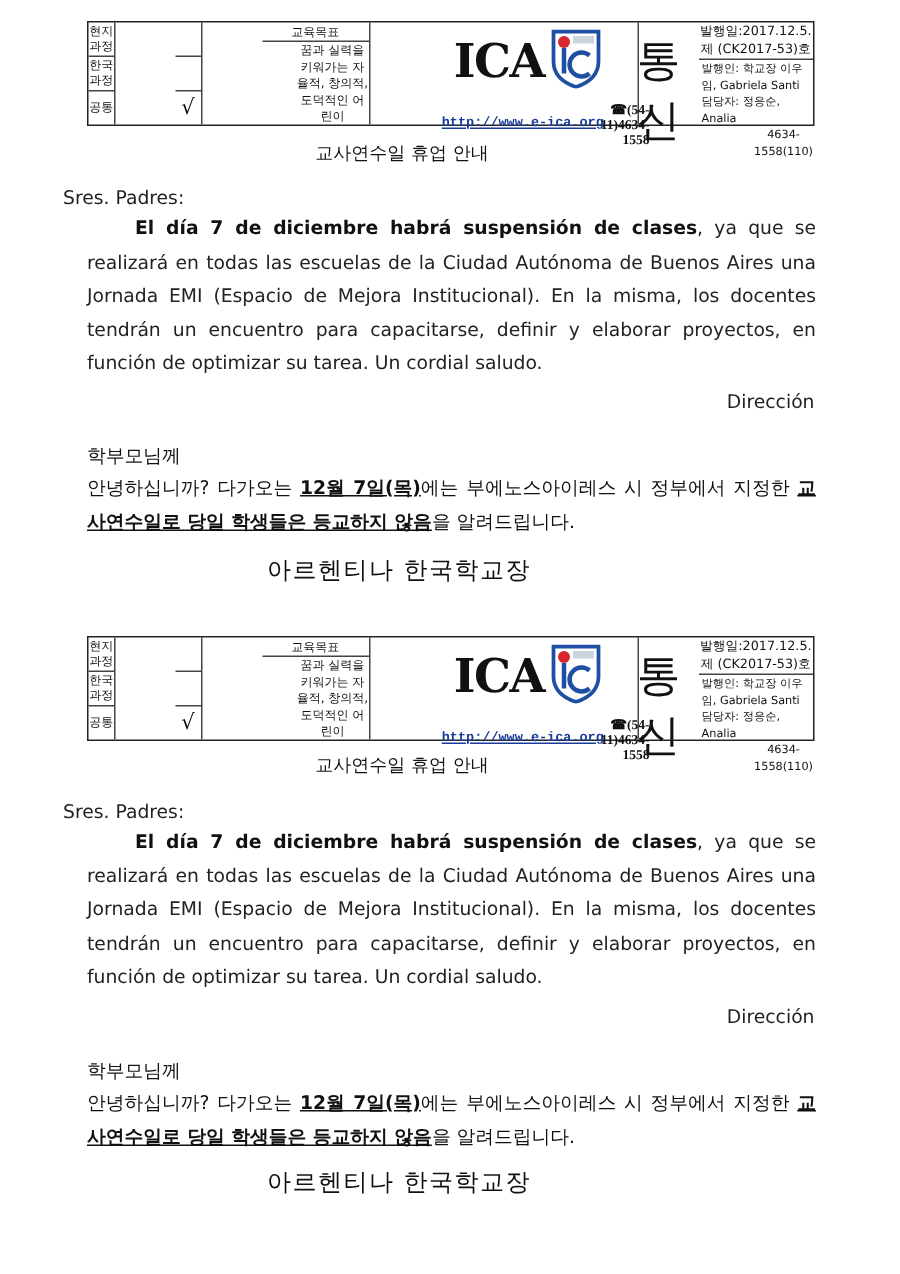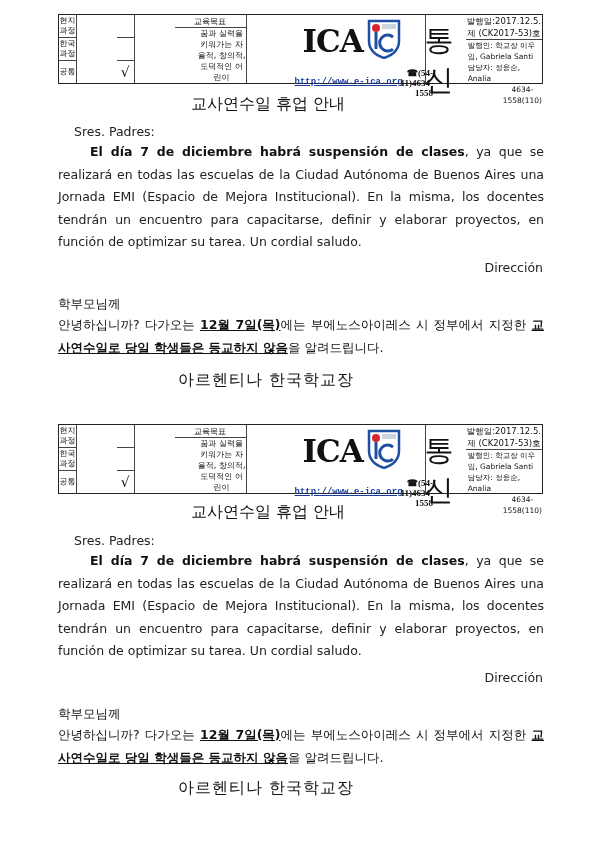--- a/index.html
+++ b/index.html
@@ -25,22 +25,22 @@
   .tongsin { position: absolute; left: 138px; top: 6px; font-size: 29px; font-weight: normal; color: #111; }
   .url { position: absolute; left: 8px; top: 62px; font-family: Liberation Mono, monospace; font-size: 9px;
          color: #1a3c9c; text-decoration: underline; font-weight: bold; }
   .tel { position: absolute; left: 114px; top: 53px; font-family: Liberation Serif, serif; font-size: 9px; font-weight: bold; text-align: right; }
   .c5 { flex: 1; display: flex; flex-direction: column; }
   .c5 .pub { height: 35px; border-bottom: 1px solid #444; font-size: 8.5px; line-height: 12px;
              display: flex; flex-direction: column; align-items: center; justify-content: center; }
   .c5 .who { flex: 1; font-size: 7.5px; line-height: 11px; padding-left: 2px;
              display: flex; flex-direction: column; justify-content: center; }
   .who .ind { padding-left: 35px; text-align: center; }
-  .title { position: absolute; left: 0; width: 536px; text-align: center; font-size: 16px; }
-  .sres { position: absolute; left: 74px; font-size: 12.5px; color: #222; }
+  .title { position: absolute; left: 0; width: 536px; text-align: center; font-size: 12px; }
+  .sres { position: absolute; left: 42px; font-size: 12.5px; color: #222; }
   .para { position: absolute; left: 58px; width: 486px; font-size: 12.5px; line-height: 22.5px;
           text-align: justify; color: #222; }
   .para b { color: #111; }
   .ind1 { display: inline-block; width: 32px; }
   .dir { position: absolute; right: 57px; font-size: 12.5px; color: #222; }
   .kgreet { position: absolute; left: 58px; font-size: 12.5px; }
   .kpara { position: absolute; left: 58px; width: 486px; font-size: 12.5px; line-height: 23px; text-align: justify; }
   .kpara u { text-decoration: underline; font-weight: bold; }
   .sign { position: absolute; left: 0; width: 532px; text-align: center; font-size: 16px; letter-spacing: 1px; }
 </style>

